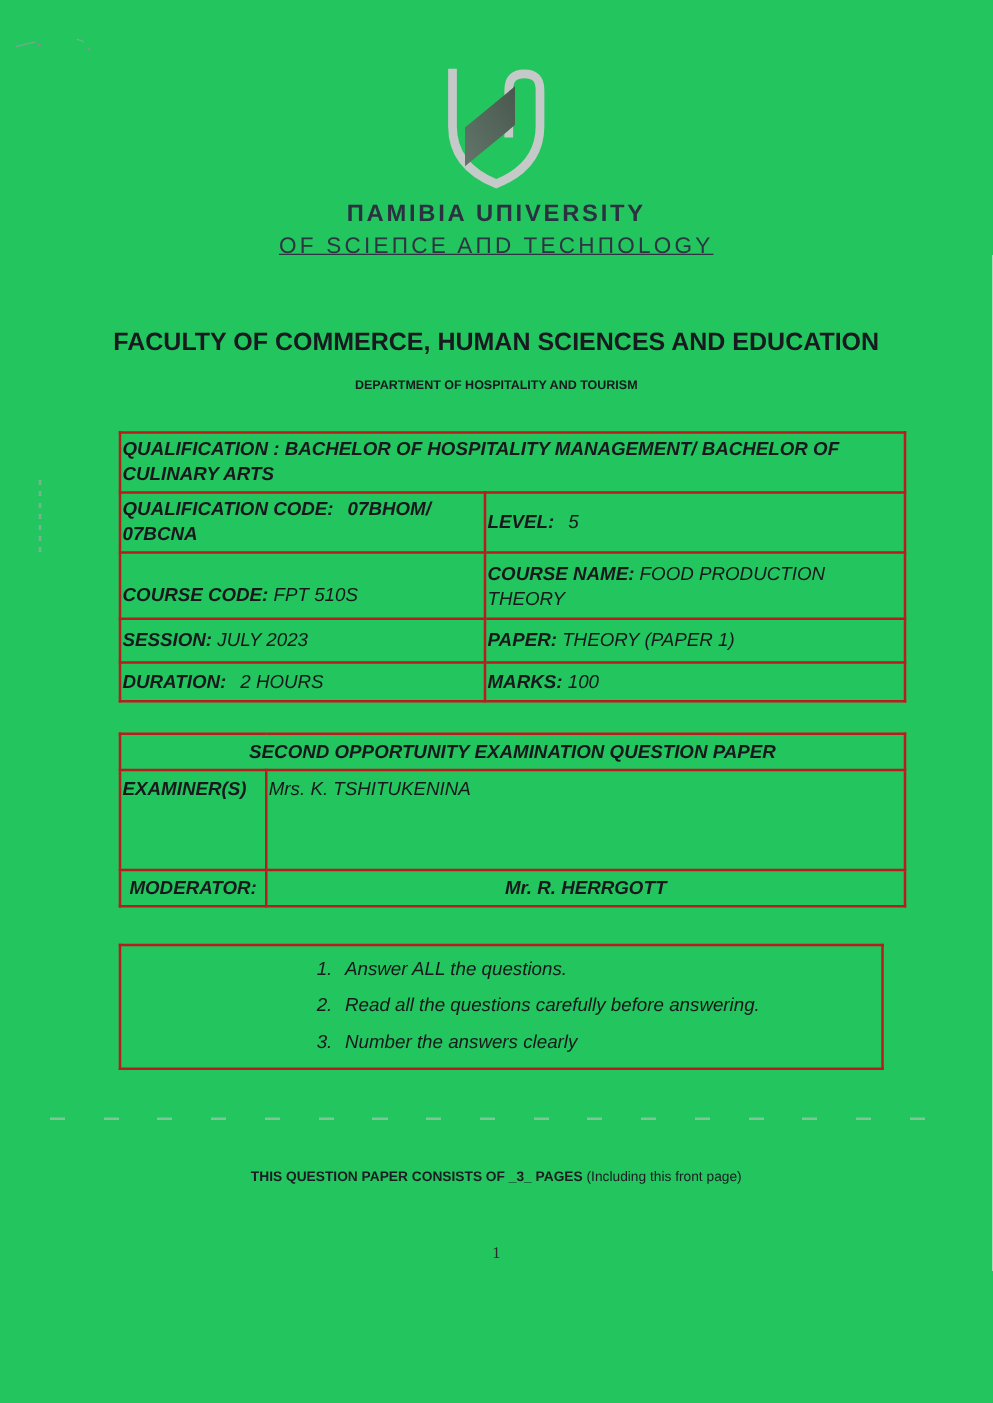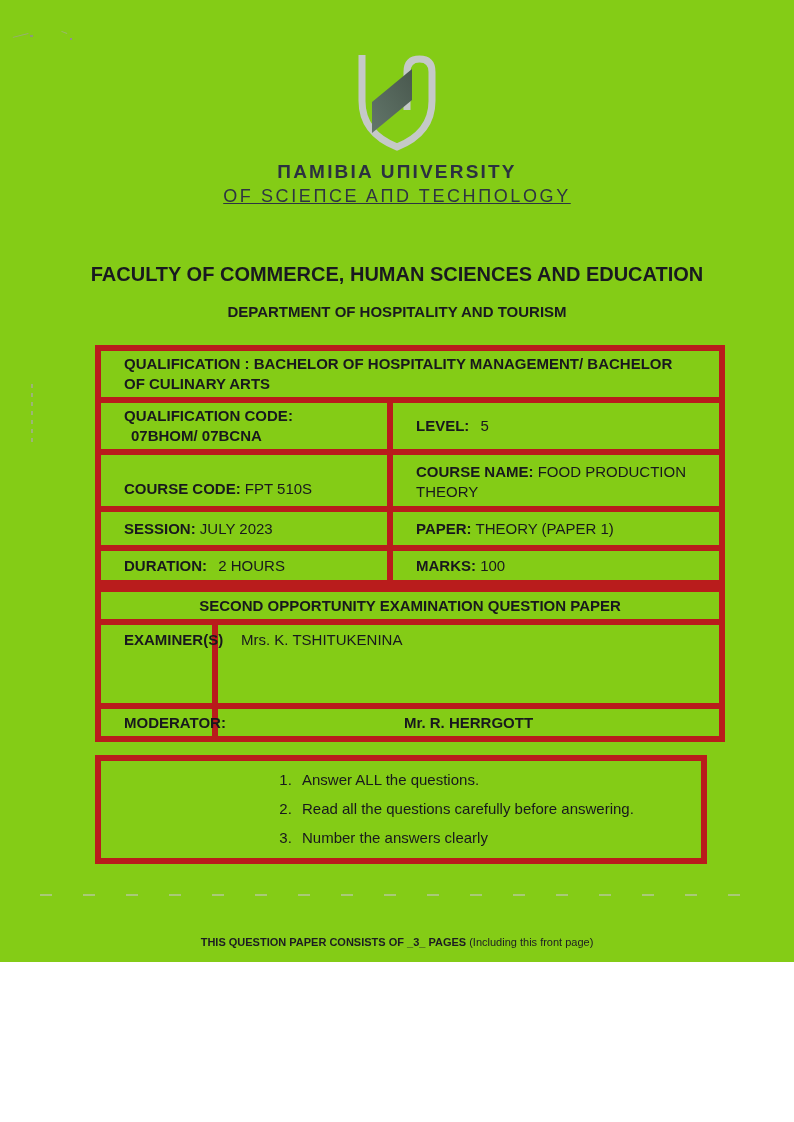--- a/index.html
+++ b/index.html
@@ -1,20 +1,20 @@
 <!DOCTYPE html>
 <html><head>
 <meta charset="utf-8">
 <style>
   html, body { margin: 0; padding: 0; background: #ffffff; }
   .page {
     position: relative;
     width: 794px;
-    height: 962px;
-    background: #84cc16;
+    height: 1122px;
+    background: #22c55e;
     font-family: "Liberation Sans", sans-serif;
     color: #1c1c22;
     overflow: hidden;
   }
   .abs { position: absolute; }
   .ctr { left: 0; width: 794px; text-align: center; }
 
   
   .pencil-a { left: 12px; top: 30px; width: 16px; height: 5px;
     border-bottom: 1px solid #9f9f9f; transform: rotate(-14deg); opacity: .7; }
@@ -29,35 +29,36 @@
 
   
   .logo-svg { left: 341px; top: 46px; }
   .wordmark1 { top: 161px; font-size: 19px; font-weight: bold;
     letter-spacing: 2.2px; color: #2b3140; }
   .wordmark2 { top: 186px; font-size: 18px; letter-spacing: 2.6px;
     color: #2e3442; font-weight: normal; text-decoration: underline; }
 
   
   .faculty    { top: 263px; font-size: 20px; font-weight: bold; color: #191920; }
-  .department { top: 303px; font-size: 15px; font-weight: bold; color: #191920; }
+  .department { top: 303px; font-size: 10px; font-weight: bold; color: #191920; }
 
   
   table.tbl {
     position: absolute;
     border-collapse: collapse;
     table-layout: fixed;
     font-size: 15px;
     color: #18181d;
   }
   table.tbl td {
-    border: 6px solid #b91c1c;
-    padding: 3px 23px;
+    border: 2px solid #b91c1c;
+    padding: 3px 1px;
     vertical-align: middle;
     line-height: 20px;
+    font-style: italic;
   }
   .b { font-weight: bold; }
   .course { left: 95px; top: 345px; width: 630px; }
   .course tr.r1 td { height: 40px; }
   .course tr.r2 td { height: 36px; }
   .course tr.r3 td { height: 41px; }
   .course tr.r4 td { height: 27px; }
   .course tr.r5 td { height: 23px; }
   .course td.va-b { vertical-align: bottom; padding-bottom: 7px; }
   .course td.va-t { vertical-align: top; padding-top: 7px; }

